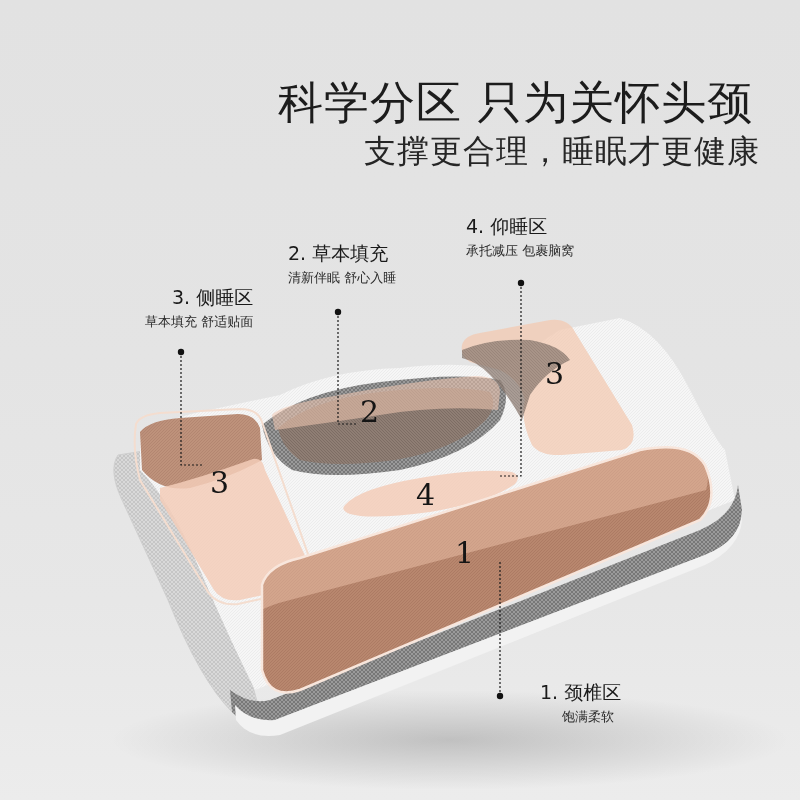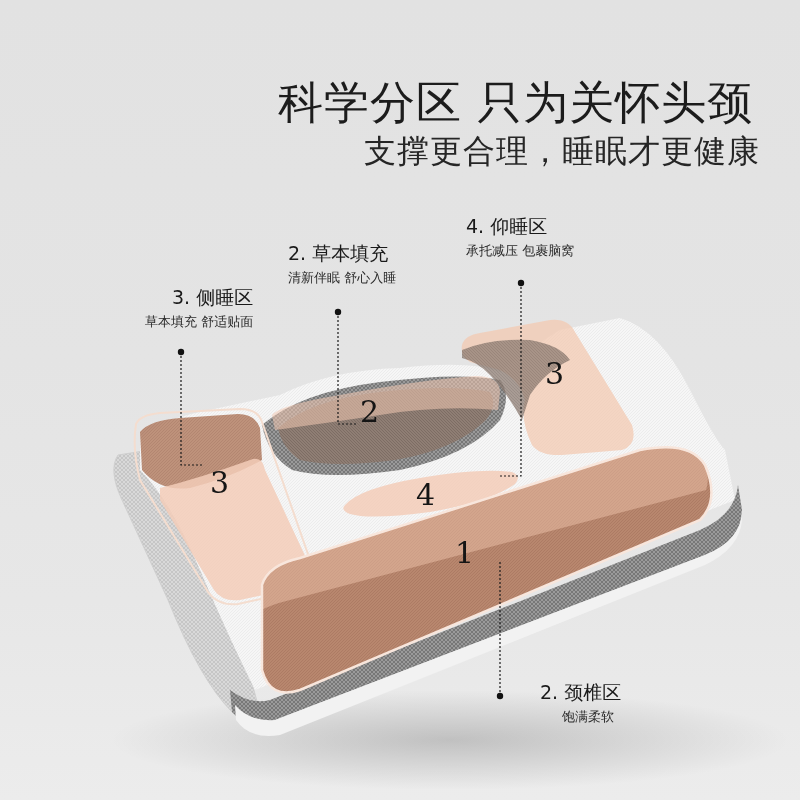--- a/index.html
+++ b/index.html
@@ -130,17 +130,17 @@
   </div>
   <div class="callout c2">
     <div class="title">2. 草本填充</div>
     <div class="desc">清新伴眠  舒心入睡</div>
   </div>
   <div class="callout c4">
     <div class="title">4. 仰睡区</div>
     <div class="desc">承托减压  包裹脑窝</div>
   </div>
   <div class="callout c1">
-    <div class="title">2. 颈椎区</div>
+    <div class="title">1. 颈椎区</div>
     <div class="desc">饱满柔软</div>
   </div>
 
 </div>
 
 </body></html>

